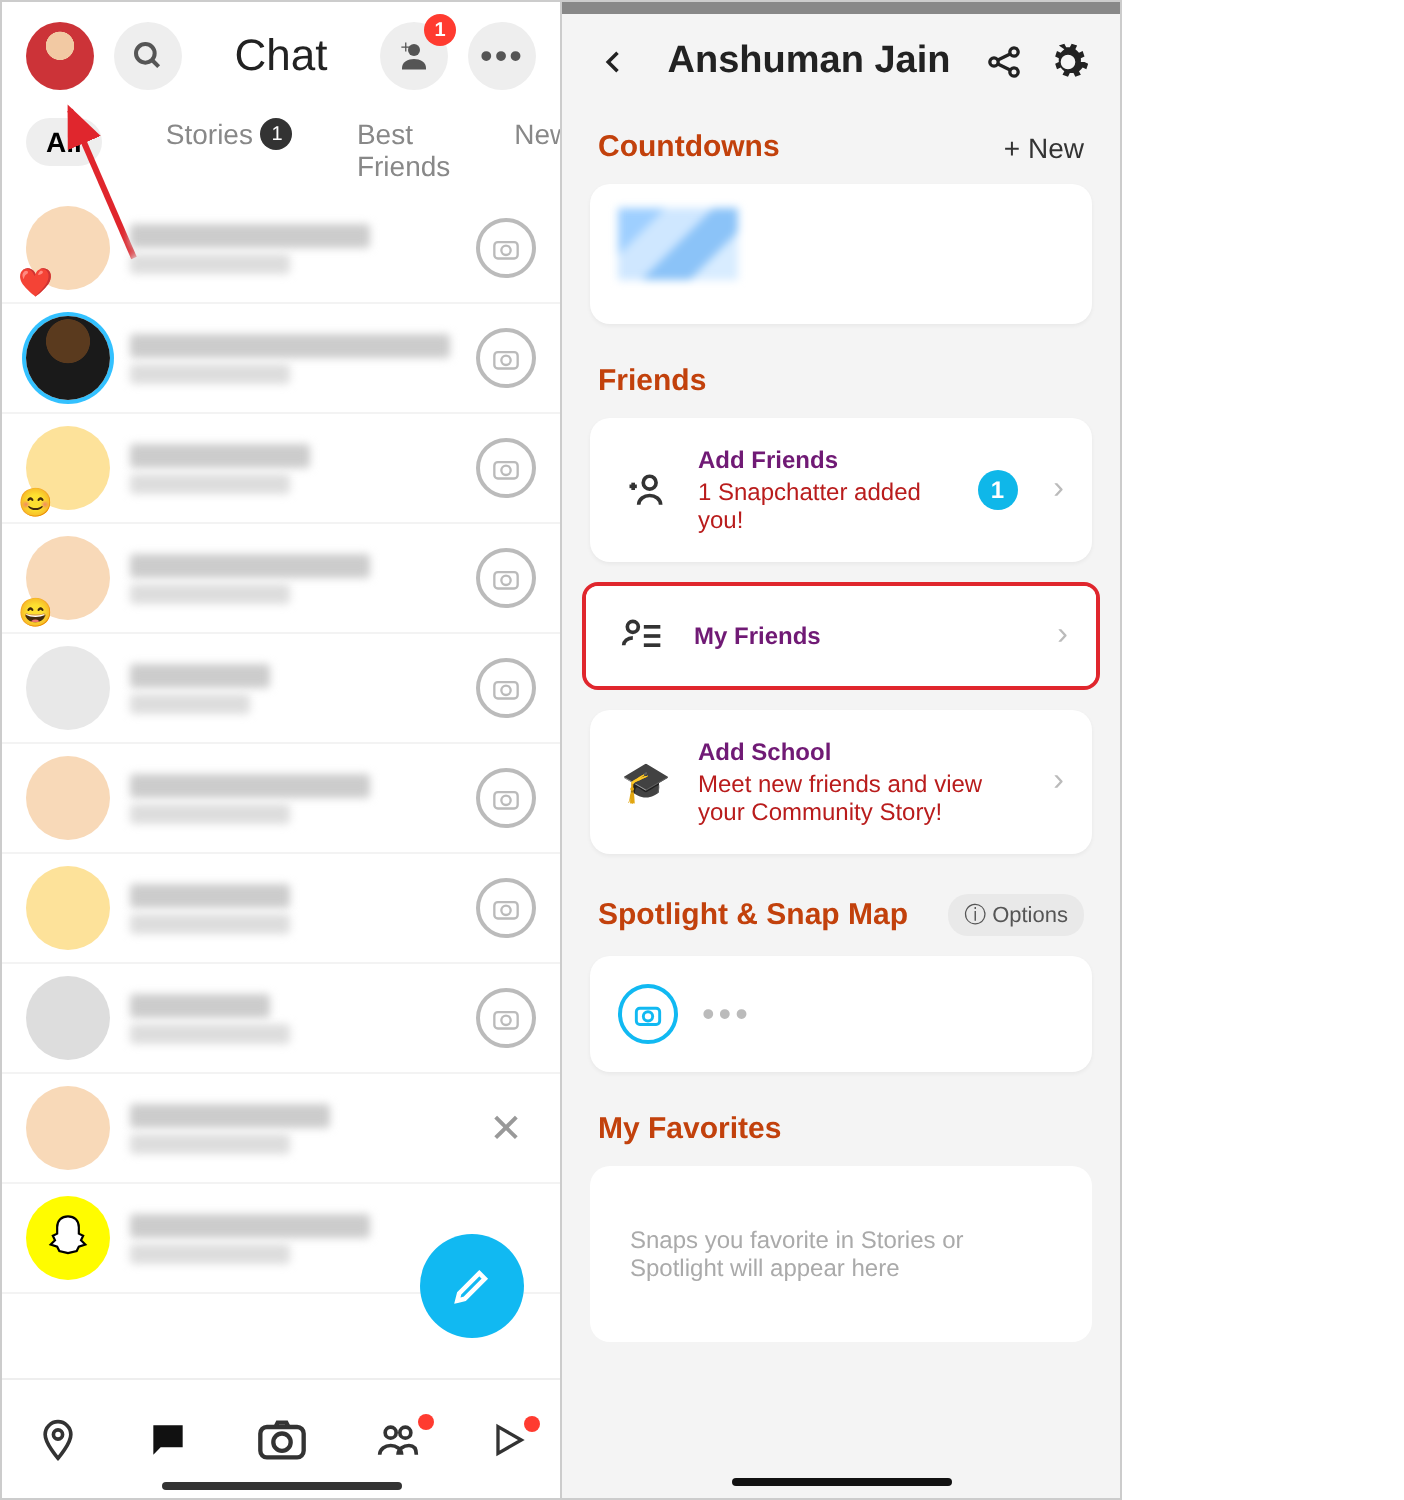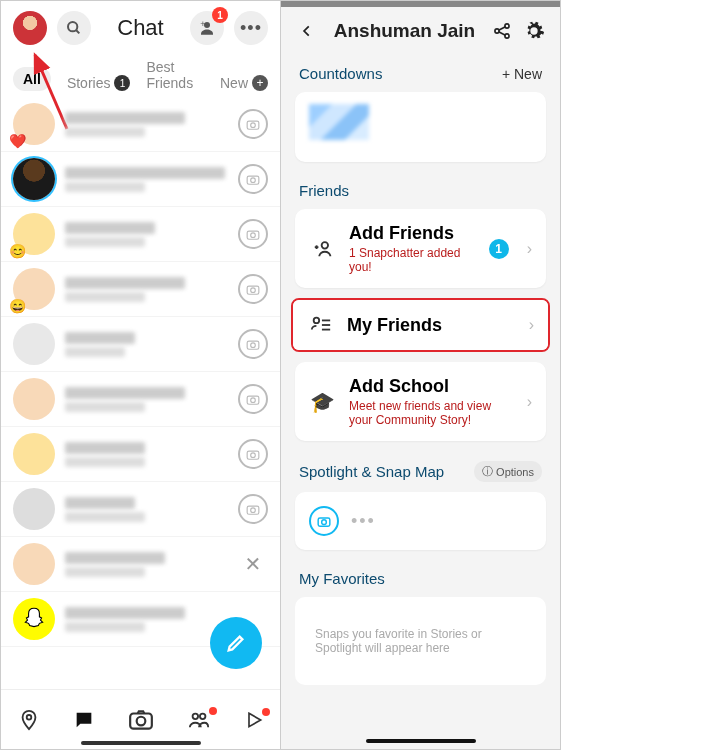--- a/index.html
+++ b/index.html
@@ -9,21 +9,21 @@
   .pane:last-child { border-right: none; background: #f4f4f4;}
 
   
   .left-header { display:flex; align-items:center; padding: 10px 12px 6px 12px; gap:10px; }
   .avatar-small { width:34px; height:34px; border-radius:50%; background: radial-gradient(circle at 50% 35%, #f2c9a3 25%, #cc3338 26% 100%); position:relative;}
   .icon-btn { width:34px; height:34px; border-radius:50%; background:#eee; display:flex; align-items:center; justify-content:center; color:#555; }
   .left-title { flex:1; text-align:center; font-size:22px; font-weight:500; color:#222;}
   .add-friend-hdr { position:relative; width:34px; height:34px; border-radius:50%; background:#eee; display:flex; align-items:center; justify-content:center;}
   .badge-red { position:absolute; top:-4px; right:-4px; background:#ff3b30; color:#fff; border-radius:50%; width:16px; height:16px; font-size:10px; display:flex; align-items:center; justify-content:center; font-weight:600;}
 
-  .filter-row { display:flex; padding: 8px 12px 6px 12px; gap:16px; align-items:flex-end; font-size:14px; }
+  .filter-row { display:flex; padding: 8px 12px 6px 12px; gap:32px; align-items:flex-start; font-size:14px; }
   .filter-pill { padding:4px 10px; border-radius:14px; }
   .filter-pill.active { background:#eee; font-weight:600;}
   .filter-item { color:#888; display:flex; align-items:center; gap:4px;}
   .filter-badge-dark { background:#333; color:#fff; border-radius:50%; width:16px; height:16px; font-size:10px; display:flex; align-items:center; justify-content:center;}
   .filter-plus-dark { background:#555; color:#fff; border-radius:50%; width:16px; height:16px; font-size:12px; display:flex; align-items:center; justify-content:center;}
 
   .chat-list { }
   .chat-row { display:flex; align-items:center; padding:6px 12px; gap:10px; border-bottom:1px solid #f3f3f3;}
   .chat-avatar { width:42px; height:42px; border-radius:50%; background:#ddd; position:relative; flex-shrink:0; }
   .chat-avatar.ring { box-shadow: 0 0 0 2px #33c1ff; }
@@ -45,32 +45,32 @@
 
   
   .arrow { position:absolute; top:48px; left:26px; pointer-events:none;}
 
   
   .r-header { display:flex; align-items:center; padding:12px 14px; gap:8px; background:#f4f4f4;}
   .r-title { flex:1; text-align:center; font-size:19px; font-weight:700; color:#222;}
   .r-icon { width:24px; height:24px; display:flex; align-items:center; justify-content:center;}
 
   .section-hdr { display:flex; justify-content:space-between; align-items:center; padding:10px 18px 6px 18px;}
-  .section-title { font-weight:400; font-size:15px; color:#0c4a6e;}
+  .section-title { font-weight:700; font-size:15px; color:#c2410c;}
   .new-btn { font-size:14px; color:#333; font-weight:500;}
 
   .card { background:#fff; margin:4px 14px 10px 14px; border-radius:10px; padding:12px 14px; box-shadow: 0 1px 2px rgba(0,0,0,0.05);}
   .countdown-card { height:70px; position:relative;}
   .pixelated { width:60px; height:36px; background: linear-gradient(135deg,#9ecfff 25%, #cfe7ff 25% 50%, #8bc3f8 50% 75%, #d8ecff 75%); filter: blur(2px);}
 
   .list-card { padding:0;}
   .list-row { display:flex; align-items:center; padding:14px 14px; gap:12px;}
   .list-icon { width:28px; display:flex; align-items:center; justify-content:center; color:#333;}
   .list-body { flex:1;}
-  .list-title-text { font-size:18px; font-weight:600; color:#000000;}
+  .list-title-text { font-size:12px; font-weight:600; color:#701a75;}
   .list-sub { font-size:12px; color:#b91c1c; margin-top:2px;}
   .chev { color:#bbb;}
   .num-badge-blue { background:#0fb7e9; color:#fff; border-radius:50%; width:20px; height:20px; font-size:12px; display:flex; align-items:center; justify-content:center; font-weight:600; margin-right:6px;}
 
   .highlight-red { border:2px solid #e0262d; border-radius:8px; margin:4px 10px 10px 10px; padding:0;}
   .highlight-red .list-row { background:#fff; border-radius:6px;}
 
   .options-pill { font-size:11px; color:#555; background:#e9e9e9; padding:3px 8px; border-radius:10px; display:flex; align-items:center; gap:3px;}
 
   .spotlight-icon { width:30px; height:30px; border-radius:50%; border:2px solid #11b9f2; display:flex; align-items:center; justify-content:center; color:#11b9f2;}

